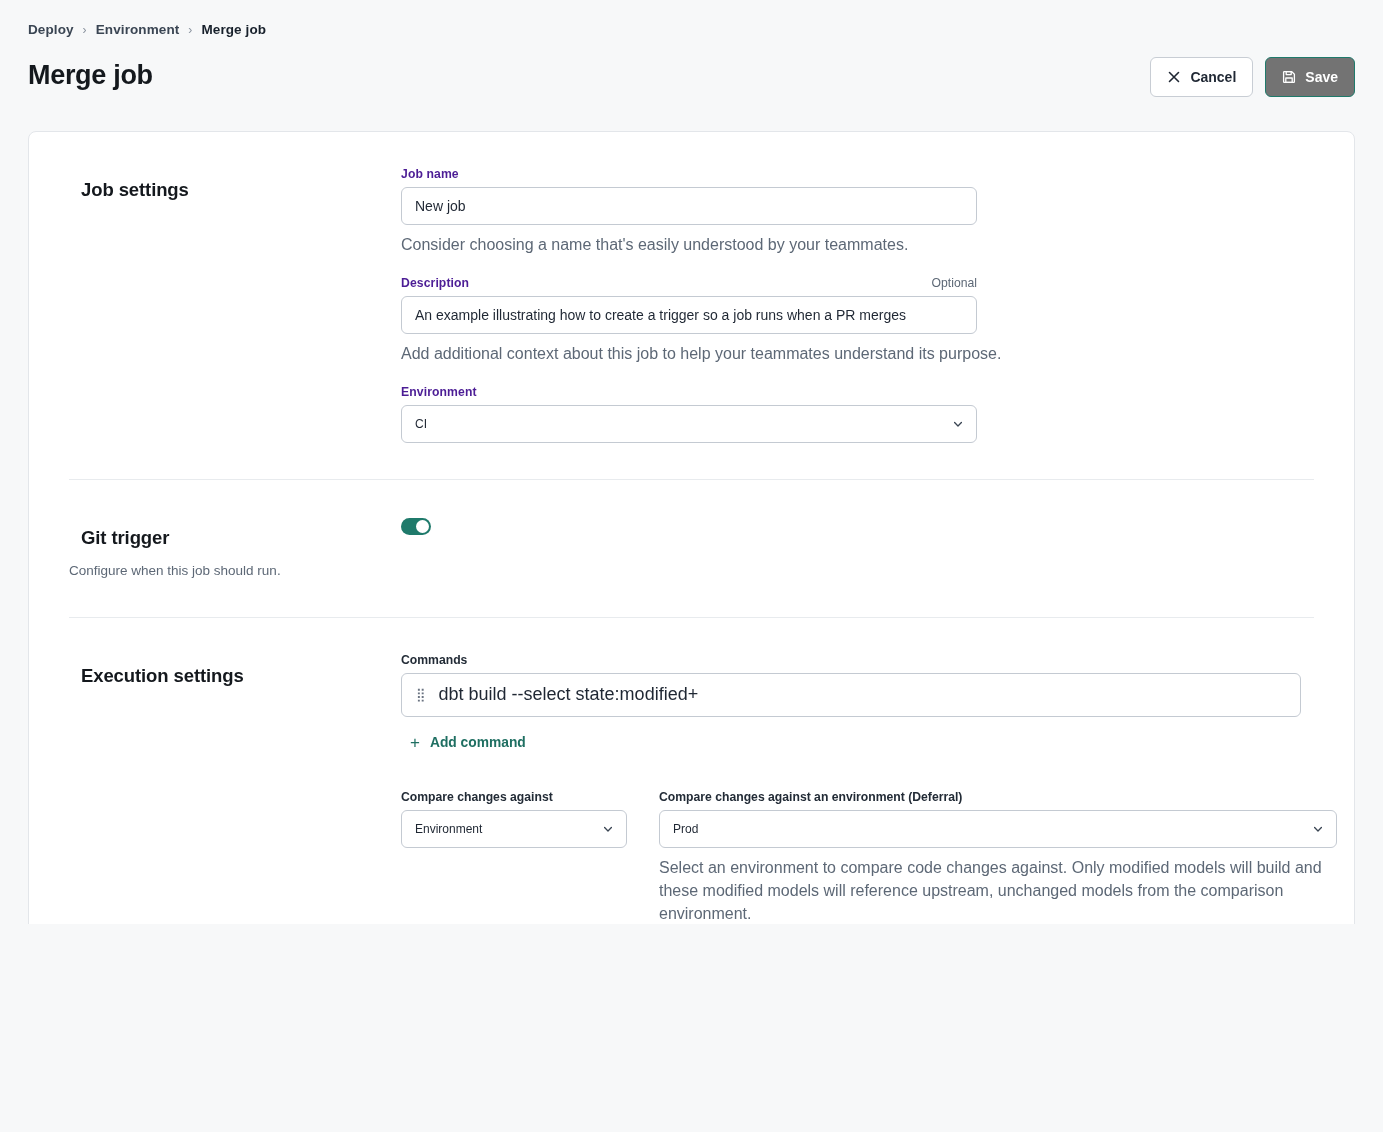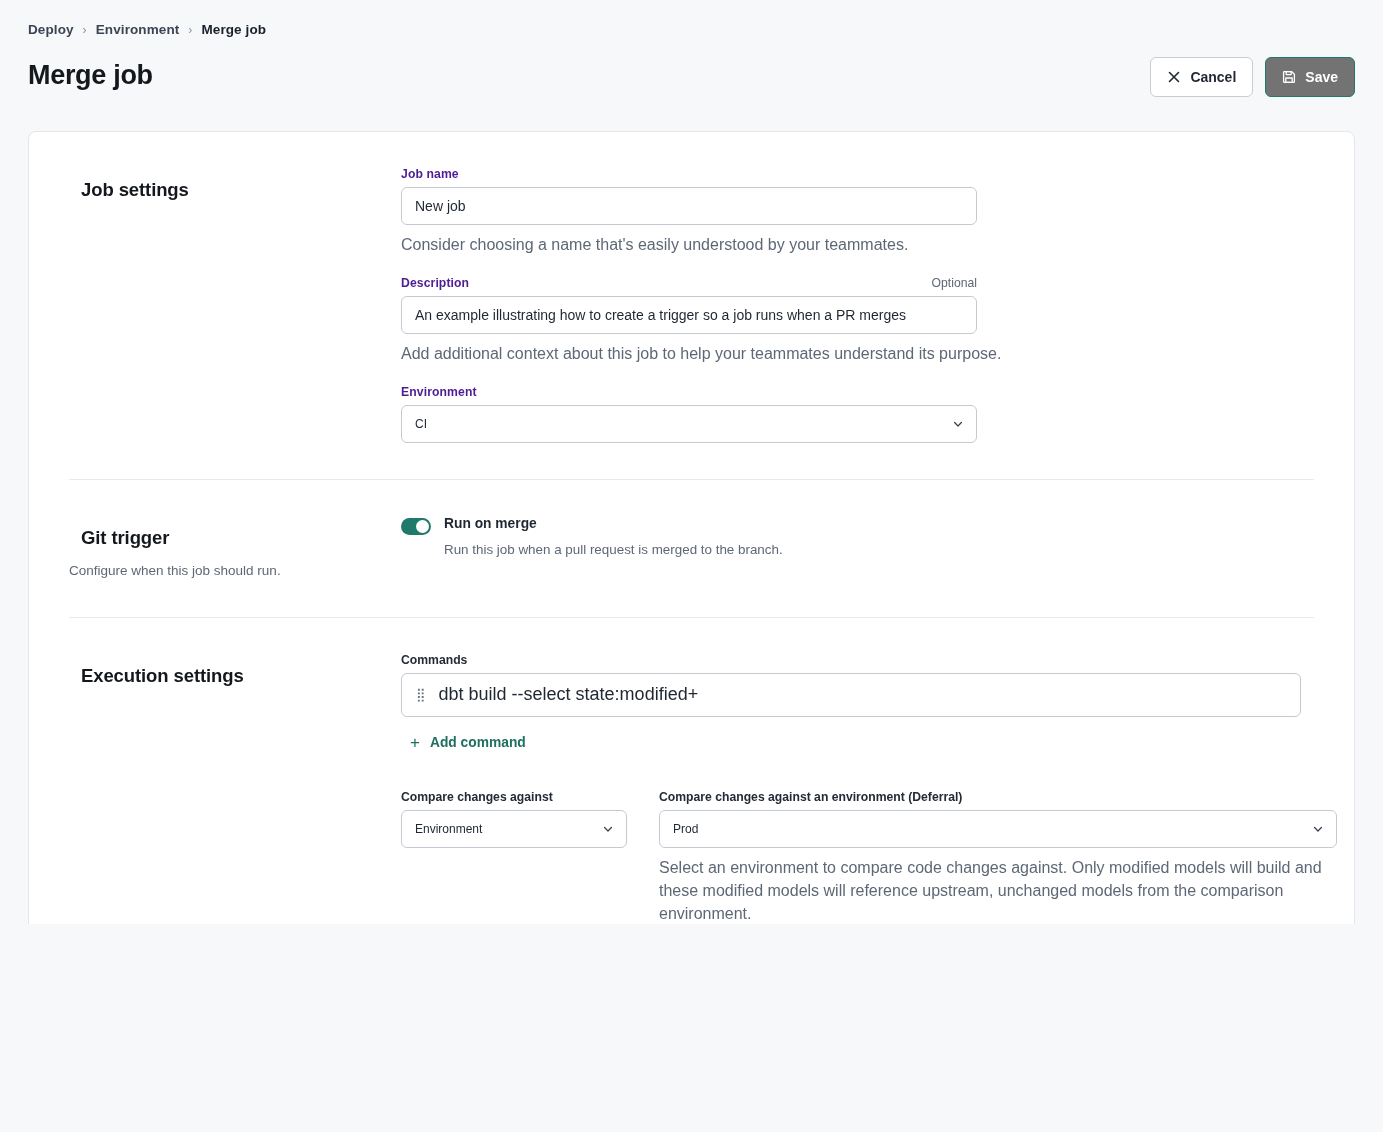--- a/index.html
+++ b/index.html
@@ -375,24 +375,20 @@
     <section class="section">
       <div class="section-left">
         <h2 class="section-title">Git trigger</h2>
         <div class="section-sub">Configure when this job should run.</div>
       </div>
       <div class="section-right">
         <div class="toggle-row">
           <div class="toggle">
             <span class="knob"></span>
           </div>
-          <div>
-            <div class="toggle-title">Run on merge</div>
-            <div class="toggle-desc">Run this job when a pull request is merged to the branch.</div>
-          </div>
         </div>
       </div>
     </section>
 
     <section class="section">
       <div class="section-left">
         <h2 class="section-title">Execution settings</h2>
       </div>
       <div class="section-right">
 

